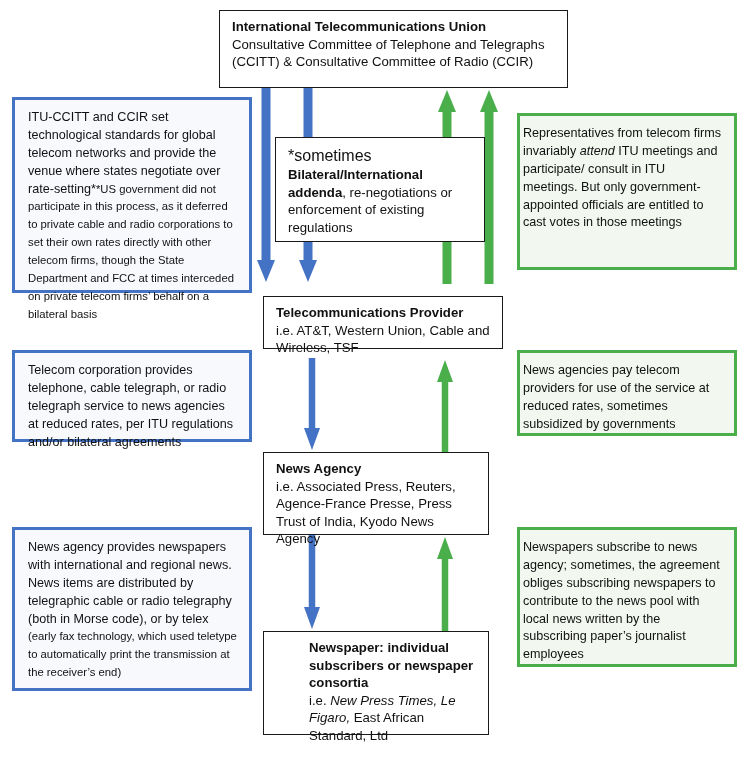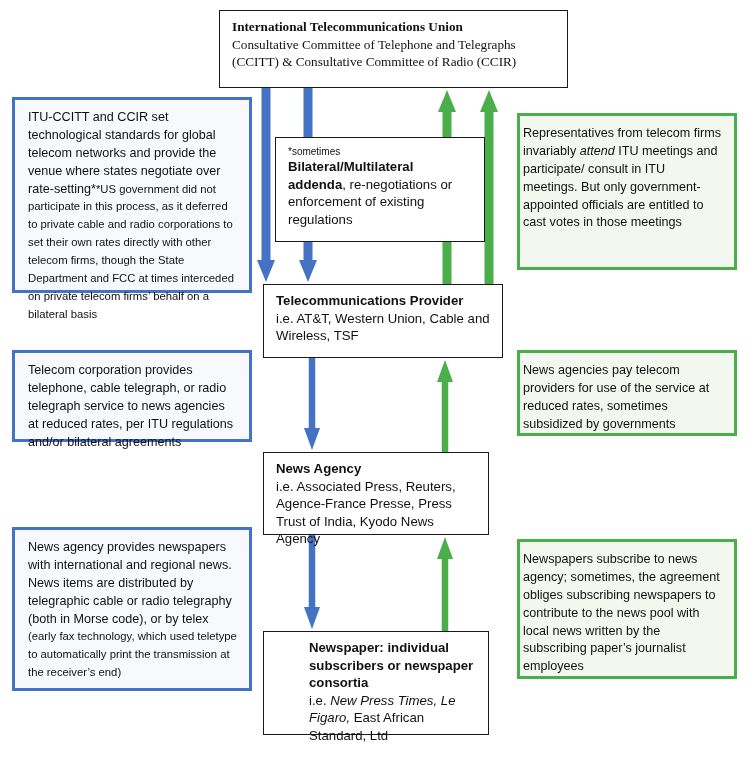--- a/index.html
+++ b/index.html
@@ -30,21 +30,21 @@
     font-size: 13.2px;
     line-height: 1.33;
   }
   .proc .ttl {
     font-weight: bold;
   }
   .proc .sub {
     font-weight: normal;
   }
   .proc .small {
-    font-size: 10px;
+    font-size: 16px;
   }
   em {
     font-style: italic;
   }
 
   
   .note-blue {
     background: #f7f9fd;
     border: 3px solid #4472c4;
     padding: 9px 11px 2px 13px;
@@ -130,31 +130,31 @@
   </svg>
 </div>
 
 <div class="arrow behind" style="left:436px; top:535px;">
   <svg width="18" height="96" viewBox="0 0 18 96">
     <path d="M9 96 L9 18" stroke="#4AAE4A" stroke-width="6.5" fill="none"></path>
     <path d="M9 2 L1 24 L17 24 Z" fill="#4AAE4A"></path>
   </svg>
 </div>
 
-<div class="node proc" style="left:219px; top:10px; width:349px; height:78px;font-family:Liberation Serif, serif;">
+<div class="node proc" style="left:219px; top:10px; width:349px; height:78px;">
   <div class="ttl">International Telecommunications Union</div>
   <div class="sub">Consultative Committee of Telephone and Telegraphs (CCITT) &amp; Consultative Committee of Radio (CCIR)</div>
 </div>
 
 <div class="node proc" style="left:275px; top:137px; width:210px; height:105px;">
   <div class="small">*sometimes</div>
-  <div><span class="ttl">Bilateral/Multilateral addenda</span><span class="sub">, re-negotiations or enforcement of existing regulations</span></div>
+  <div><span class="ttl">Bilateral/International addenda</span><span class="sub">, re-negotiations or enforcement of existing regulations</span></div>
 </div>
 
-<div class="node proc" style="left:263px; top:284px; width:240px; height:74px;">
+<div class="node proc" style="left:263px; top:296px; width:240px; height:53px;">
   <div class="ttl">Telecommunications Provider</div>
   <div class="sub">i.e. AT&amp;T, Western Union, Cable and Wireless, TSF</div>
 </div>
 
 <div class="node proc" style="left:263px; top:452px; width:226px; height:83px;">
   <div class="ttl">News Agency</div>
   <div class="sub">i.e. Associated Press, Reuters, Agence-France Presse, Press Trust of India, Kyodo News Agency</div>
 </div>
 
 <div class="node proc" style="left:263px; top:631px; width:226px; height:104px;padding-left:45px;">
@@ -175,15 +175,15 @@
 </div>
 
 <div class="node note-green" style="left:517px; top:113px; width:220px; height:157px;">
   <span>Representatives from telecom firms invariably </span><em>attend</em><span> ITU meetings and participate/ consult in ITU meetings. But only government-appointed officials are entitled to cast votes in those meetings</span>
 </div>
 
 <div class="node note-green" style="left:517px; top:350px; width:220px; height:86px;">
   <span>News agencies pay telecom providers for use of the service at reduced rates, sometimes subsidized by governments</span><em></em><span></span>
 </div>
 
-<div class="node note-green" style="left:517px; top:527px; width:220px; height:140px;margin-top:12px;">
+<div class="node note-green" style="left:517px; top:527px; width:220px; height:140px;">
   <span>Newspapers subscribe to news agency; sometimes, the agreement obliges subscribing newspapers to contribute to the news pool with local news written by the subscribing paper’s journalist employees</span><em></em><span></span>
 </div>
 
 </body></html>

